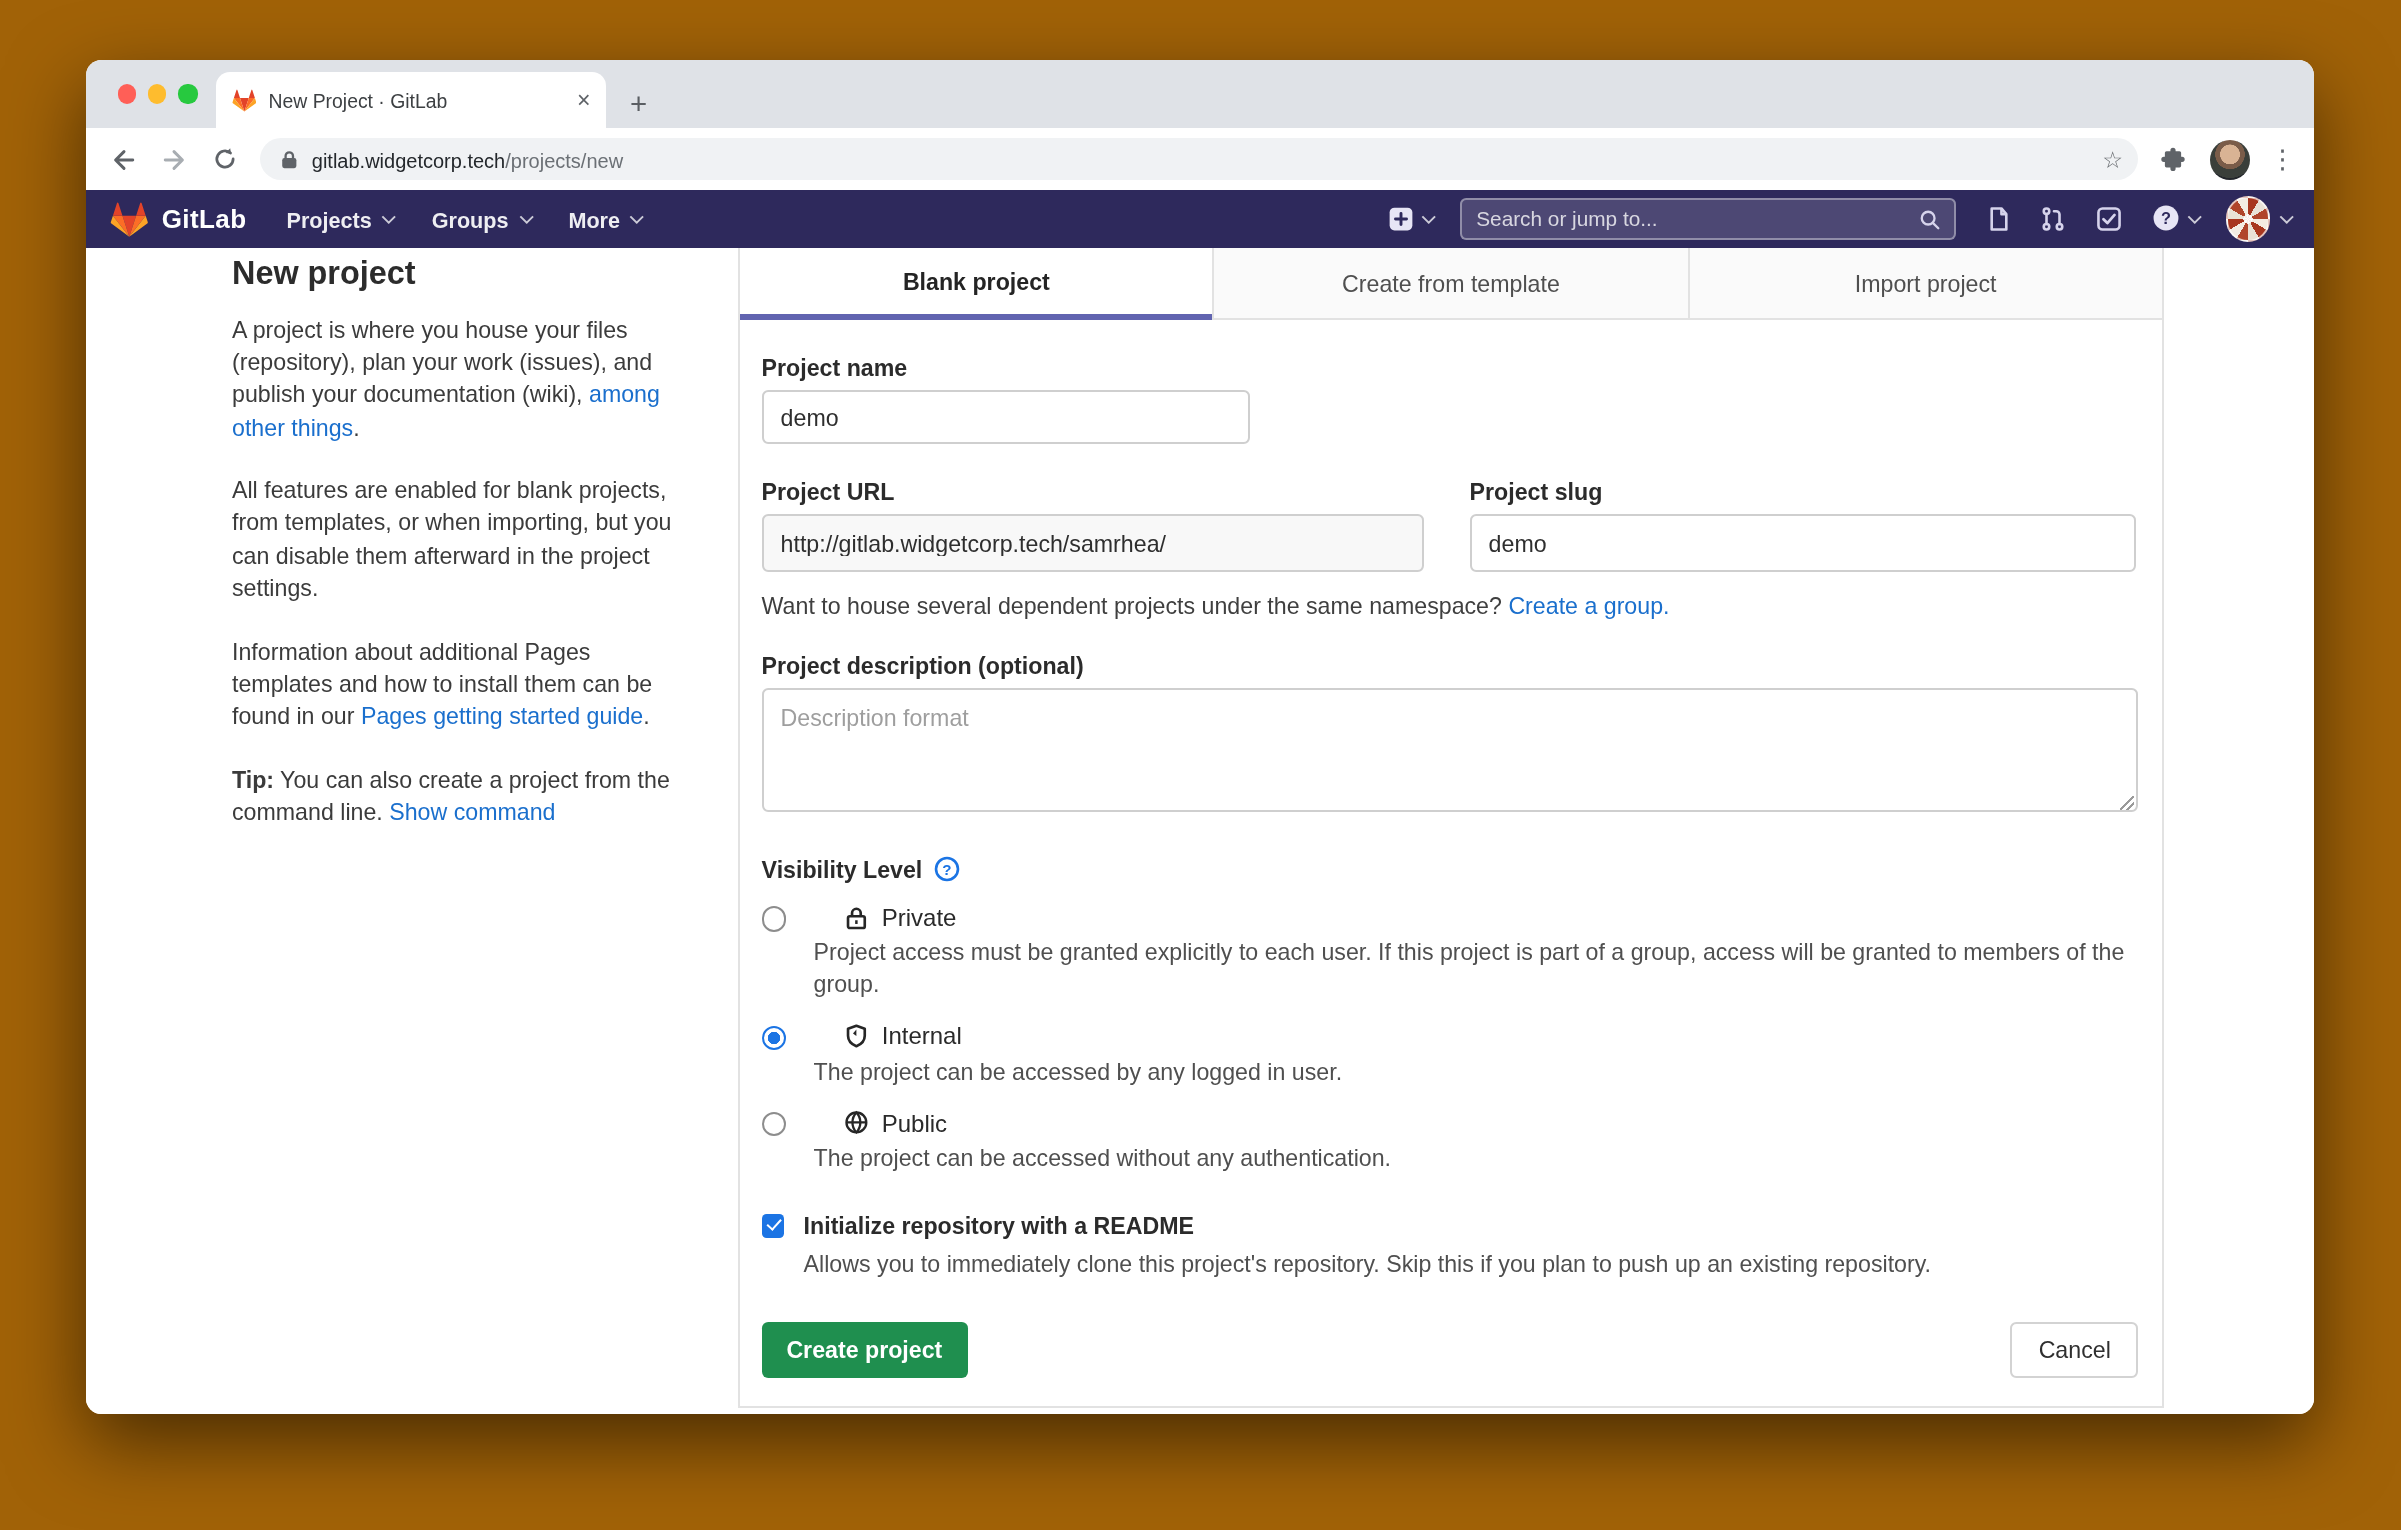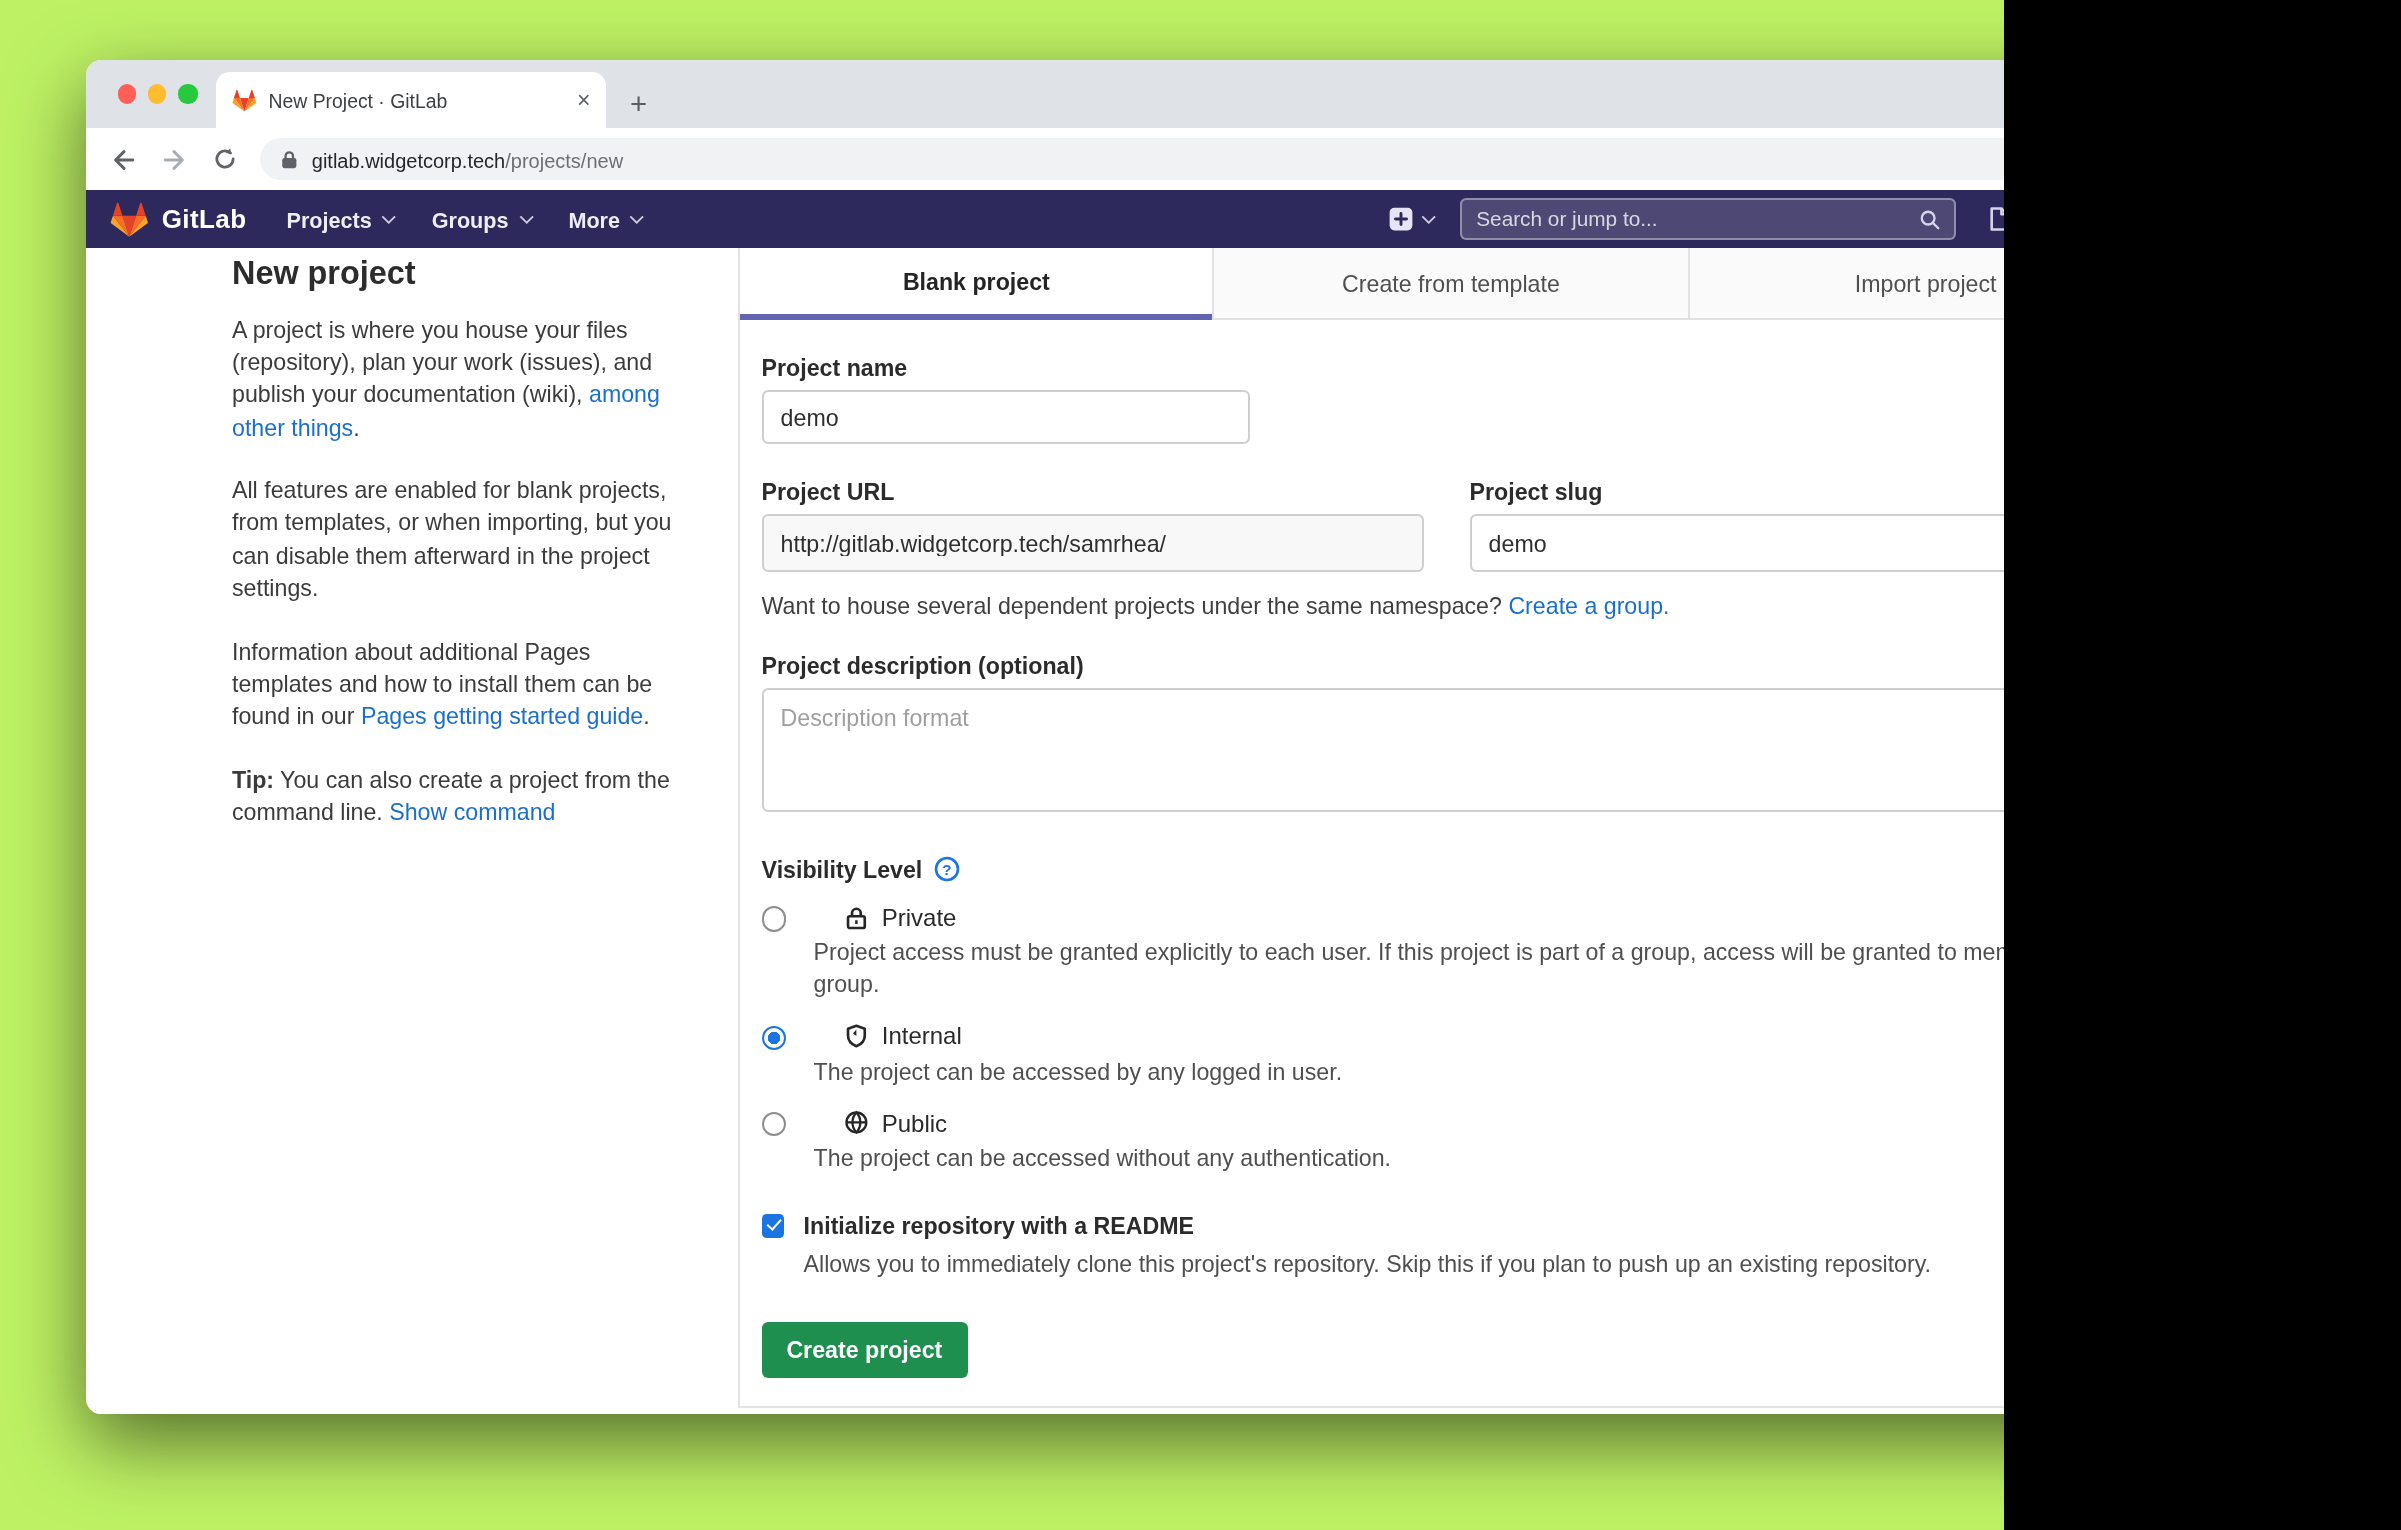--- a/index.html
+++ b/index.html
@@ -1,17 +1,17 @@
 <!DOCTYPE html>
 <html style="font-size:12.4px"><head>
 <meta charset="utf-8">
 <style>
   html,body{margin:0;padding:0;background:#000;}
   *{box-sizing:border-box;}
-  .viewport{position:relative;width:2004px;height:1530px;background:#bef264;overflow:hidden;
+  .viewport{position:relative;width:2401px;height:1530px;background:#a16207;overflow:hidden;
     font-family:"Liberation Sans",sans-serif;}
   .stage{position:absolute;left:0;top:0;width:1201px;height:765px;
     transform:scale(2);transform-origin:0 0;}
 
   
   .window{position:absolute;left:43px;top:30px;width:1114px;height:677px;
     border-radius:7.7px;overflow:hidden;background:#fff;
     box-shadow:0 14px 39px rgba(0,0,0,.55);}
 
   

